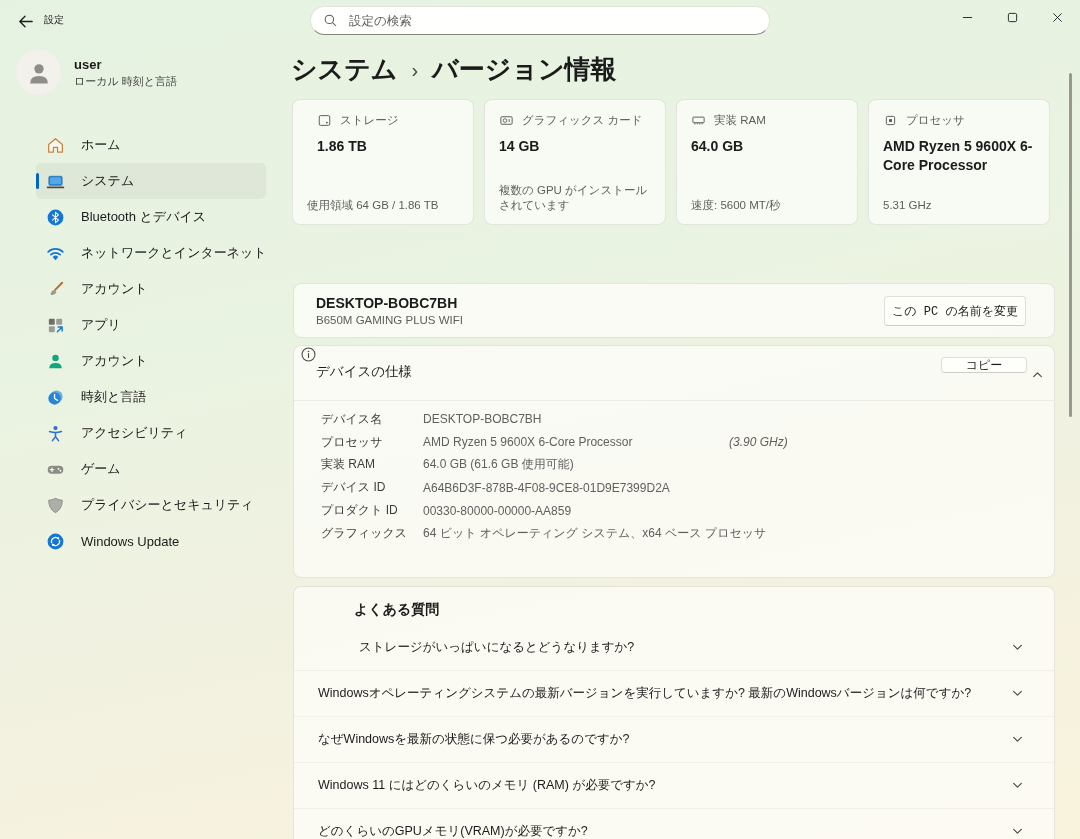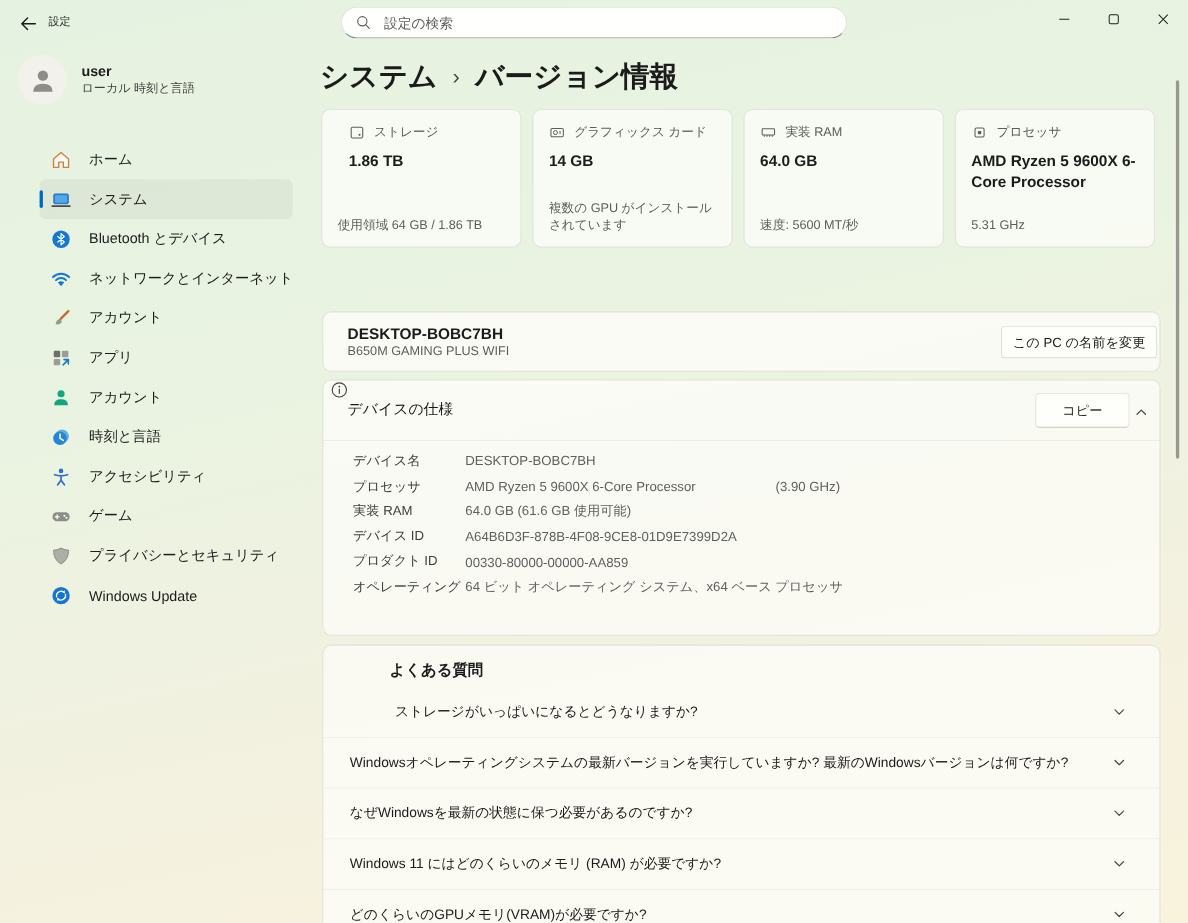--- a/index.html
+++ b/index.html
@@ -39,32 +39,32 @@
   .card{position:absolute;top:99px;height:126px;width:182px;background:rgba(253,253,249,0.72);border:1px solid rgba(150,150,140,0.22);border-radius:8px;box-sizing:border-box;padding:13px 12px 12px 14px;}
   .card-head{display:flex;align-items:center;gap:8px;color:#5d5d5d;font-size:11.5px;}
   .card-value{margin-top:9px;font-size:14px;font-weight:bold;color:#1b1b1b;line-height:19px;}
   .card-footer{position:absolute;left:14px;right:8px;bottom:11px;font-size:11.5px;color:#5d5d5d;line-height:15px;}
 
   .panel{position:absolute;left:293px;width:762px;background:rgba(253,253,249,0.78);border:1px solid rgba(150,150,140,0.22);border-radius:8px;box-sizing:border-box;}
   .device-panel{top:283px;height:55px;padding:10px 14px 0 22px;}
   .device-name{font-size:14px;font-weight:600;line-height:18px;}
   .device-model{font-size:11.5px;color:#5d5d5d;line-height:15px;margin-top:1px;}
   .btn{background:#fefefb;border:1px solid #e0ded8;border-bottom-color:#cfcdc6;border-radius:4px;font-size:12px;color:#1b1b1b;font-family:inherit;cursor:pointer;display:flex;align-items:center;justify-content:center;box-sizing:border-box;}
-  .rename-btn{position:absolute;right:2px;top:12px;width:142px;height:30px;}
+  .rename-btn{position:absolute;right:28px;top:12px;width:142px;height:30px;font-family:Liberation Mono, monospace;}
 
   .specs-panel{top:345px;height:233px;}
   .specs-header{position:relative;height:54px;display:flex;align-items:flex-start;padding-left:6px;border-bottom:1px solid rgba(0,0,0,0.055);flex-direction:column;}
   .specs-title{font-size:13.5px;margin-left:16px;}
-  .copy-btn{position:absolute;right:27px;top:11px;width:86px;height:32px;}
+  .copy-btn{position:absolute;right:27px;top:11px;width:86px;height:16px;}
   .expander-chevron{position:absolute;right:8px;top:19px;width:18px;height:18px;cursor:pointer;}
   .spec-rows{padding-top:7px;}
   .spec-row{position:relative;height:22.8px;display:flex;align-items:center;padding-left:27px;font-size:12px;}
   .spec-label{width:102px;color:#3d3d3d;flex:0 0 102px;}
   .spec-value{color:#5f5f5f;}
-  .spec-extra{position:absolute;left:411px;color:#5f5f5f;}
+  .spec-extra{position:absolute;left:435px;color:#5f5f5f;font-style:italic;}
 
   .faq-panel{top:586px;height:300px;padding-top:14px;}
   .faq-title{font-size:14px;font-weight:600;padding-left:60px;height:24px;}
   .faq-row{position:relative;height:45px;display:flex;align-items:center;padding-left:65px;padding-right:60px;font-size:12.5px;color:#1b1b1b;cursor:pointer;}
   .faq-row + .faq-row{border-top:1px solid rgba(0,0,0,0.045);padding-left:24px;}
   .faq-chevron{position:absolute;right:28px;top:14px;width:17px;height:17px;}
 
   .scroll-thumb{position:absolute;left:1069px;top:73px;width:3px;height:344px;border-radius:2px;background:#98988f;cursor:pointer;}
 </style>
 </head>
@@ -361,21 +361,21 @@
       </div>
       <div class="spec-row">
         <span class="spec-label">デバイス ID</span>
         <span class="spec-value">A64B6D3F-878B-4F08-9CE8-01D9E7399D2A</span>
       </div>
       <div class="spec-row">
         <span class="spec-label">プロダクト ID</span>
         <span class="spec-value">00330-80000-00000-AA859</span>
       </div>
       <div class="spec-row">
-        <span class="spec-label">オペレーティング</span>
+        <span class="spec-label">グラフィックス</span>
         <span class="spec-value">64 ビット オペレーティング システム、x64 ベース プロセッサ</span>
       </div>
     </div>
   </div>
 
   <div class="panel faq-panel">
     <div class="faq-title">よくある質問</div>
 
     <div class="faq-row">
       <span>ストレージがいっぱいになるとどうなりますか?</span>

